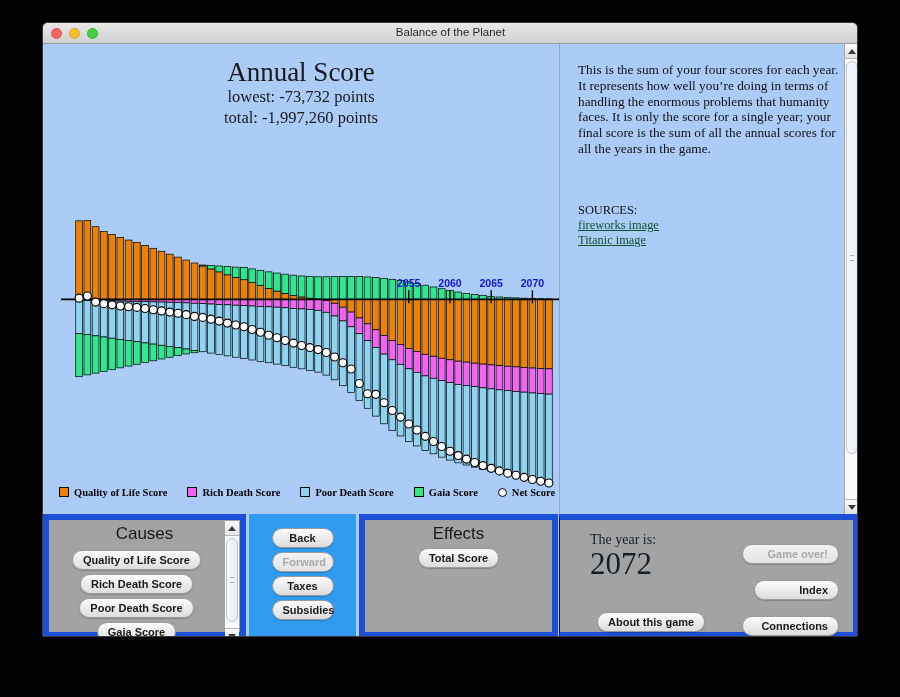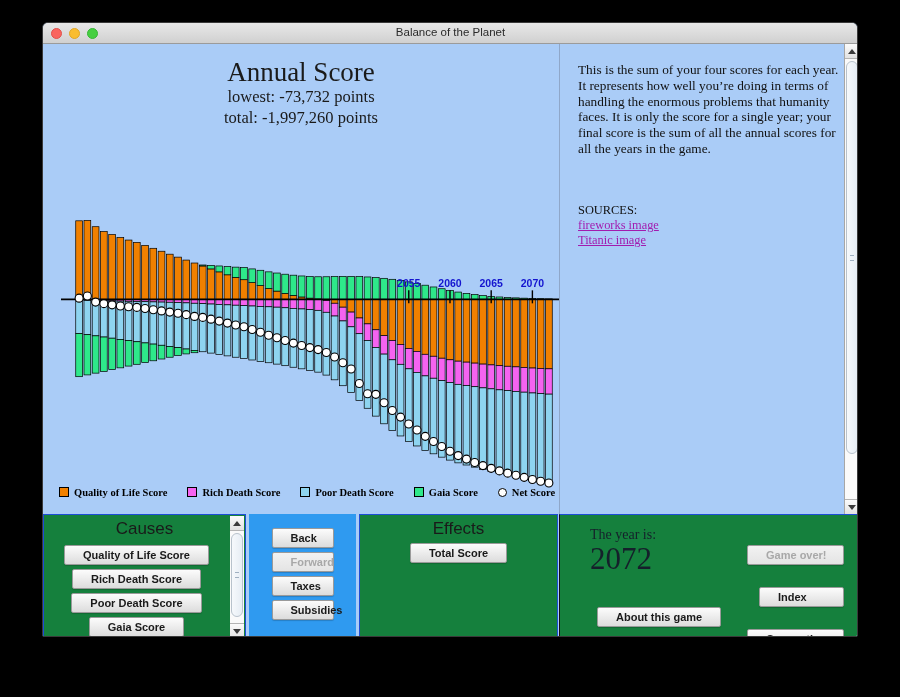--- a/index.html
+++ b/index.html
@@ -88,21 +88,21 @@
   .infotext {
     font-family: "Liberation Serif", serif;
     font-size: 13.3px; line-height: 1.19; color: #111;
   }
   .sources {
     margin-top: 46px;
     font-family: "Liberation Serif", serif;
     font-size: 12.4px; color: #111;
   }
   .srclink {
-    display: block; color: #a21caf; text-decoration: underline;
+    display: block; color: #14532d; text-decoration: underline;
     font-family: "Liberation Serif", serif; font-size: 12.4px;
     line-height: 1.22; cursor: pointer;
   }
 
   
   .vscroll {
     position: absolute; right: 0px; top: 0; width: 15px; height: 470px;
     background: #f0f0f0; border-left: 1px solid #a6a6a6;
     display: flex; flex-direction: column;
   }
@@ -125,40 +125,40 @@
     position: absolute; left: 3px; right: 3px; top: 50%; height: 6px;
     margin-top: -3px;
     border-top: 1px solid #9fb0c1; border-bottom: 1px solid #9fb0c1;
   }
 
   
   .bottom { position: absolute; left: 0; top: 470px; width: 100%; height: 124px; }
 
   .panel {
     position: absolute; top: 0; height: 124px;
-    background: #15803d; border: 1px solid #1d4ed8;
+    background: #a3a3a3; border: 6px solid #1d4ed8;
   }
   .panelCauses { left: 0px;   width: 203px; }
   .panelNav    { left: 206px; width: 107px; background: #2f9af0; border: none; }
   .panelEff    { left: 316px; width: 199px; }
   .panelGame   { left: 516px; width: 300px; border-left: 1px solid #111; }
 
   .panelTitle {
     text-align: center; padding-top: 4px;
     font-family: "Liberation Sans", sans-serif;
     font-size: 17px; color: #1a1a1a; font-weight: normal;
   }
 
   .btn {
     display: block; margin: 4px auto;
     background: linear-gradient(#fcfcfc,#dcdcdc);
-    border: 1px solid #9a9a9a; border-radius: 2px;
+    border: 1px solid #9a9a9a; border-radius: 10px;
     font-family: "Liberation Sans", sans-serif;
     font-size: 11px; font-weight: bold; color: #1a1a1a;
-    padding: 3px 18px; cursor: pointer; white-space: nowrap;
+    padding: 3px 10px; cursor: pointer; white-space: nowrap;
     box-shadow: 0 1px 1px rgba(0,0,0,.18);
   }
   .btn.disabled { color: #a8a8a8; background: linear-gradient(#f2f2f2,#e4e4e4); }
 
   .causesList { padding-top: 2px; padding-right: 16px; }
   .causesList .btn { margin: 4px auto; }
 
   .cscroll {
     position: absolute; right: 1px; top: 1px; width: 14px; height: 122px;
     background: #f2f2f2; display: flex; flex-direction: column;
@@ -172,21 +172,21 @@
     position: absolute; left: 30px; top: 12px;
     font-family: "Liberation Serif", serif; font-size: 14px; color: #15202b;
   }
   .yearValue {
     position: absolute; left: 30px; top: 28px;
     font-family: "Liberation Serif", serif; font-size: 31px; color: #15202b;
     line-height: 1;
   }
   .aboutBtn { position: absolute; left: 29px; top: 88px; margin-left: 8px; }
   .gameBtns { position: absolute; right: 14px; top: 8px; width: 105px; }
-  .gameBtns .btn { width: 85px; margin: 22px 0 6px auto; text-align: left; }
+  .gameBtns .btn { width: 85px; margin: 16px 0 6px auto; text-align: right; }
   .gameBtns .btn.wide { width: 97px; }
 </style>
 </head>
 <body>
 
 <div id="root">
 
   <div class="window">
 
     <div class="titlebar">

